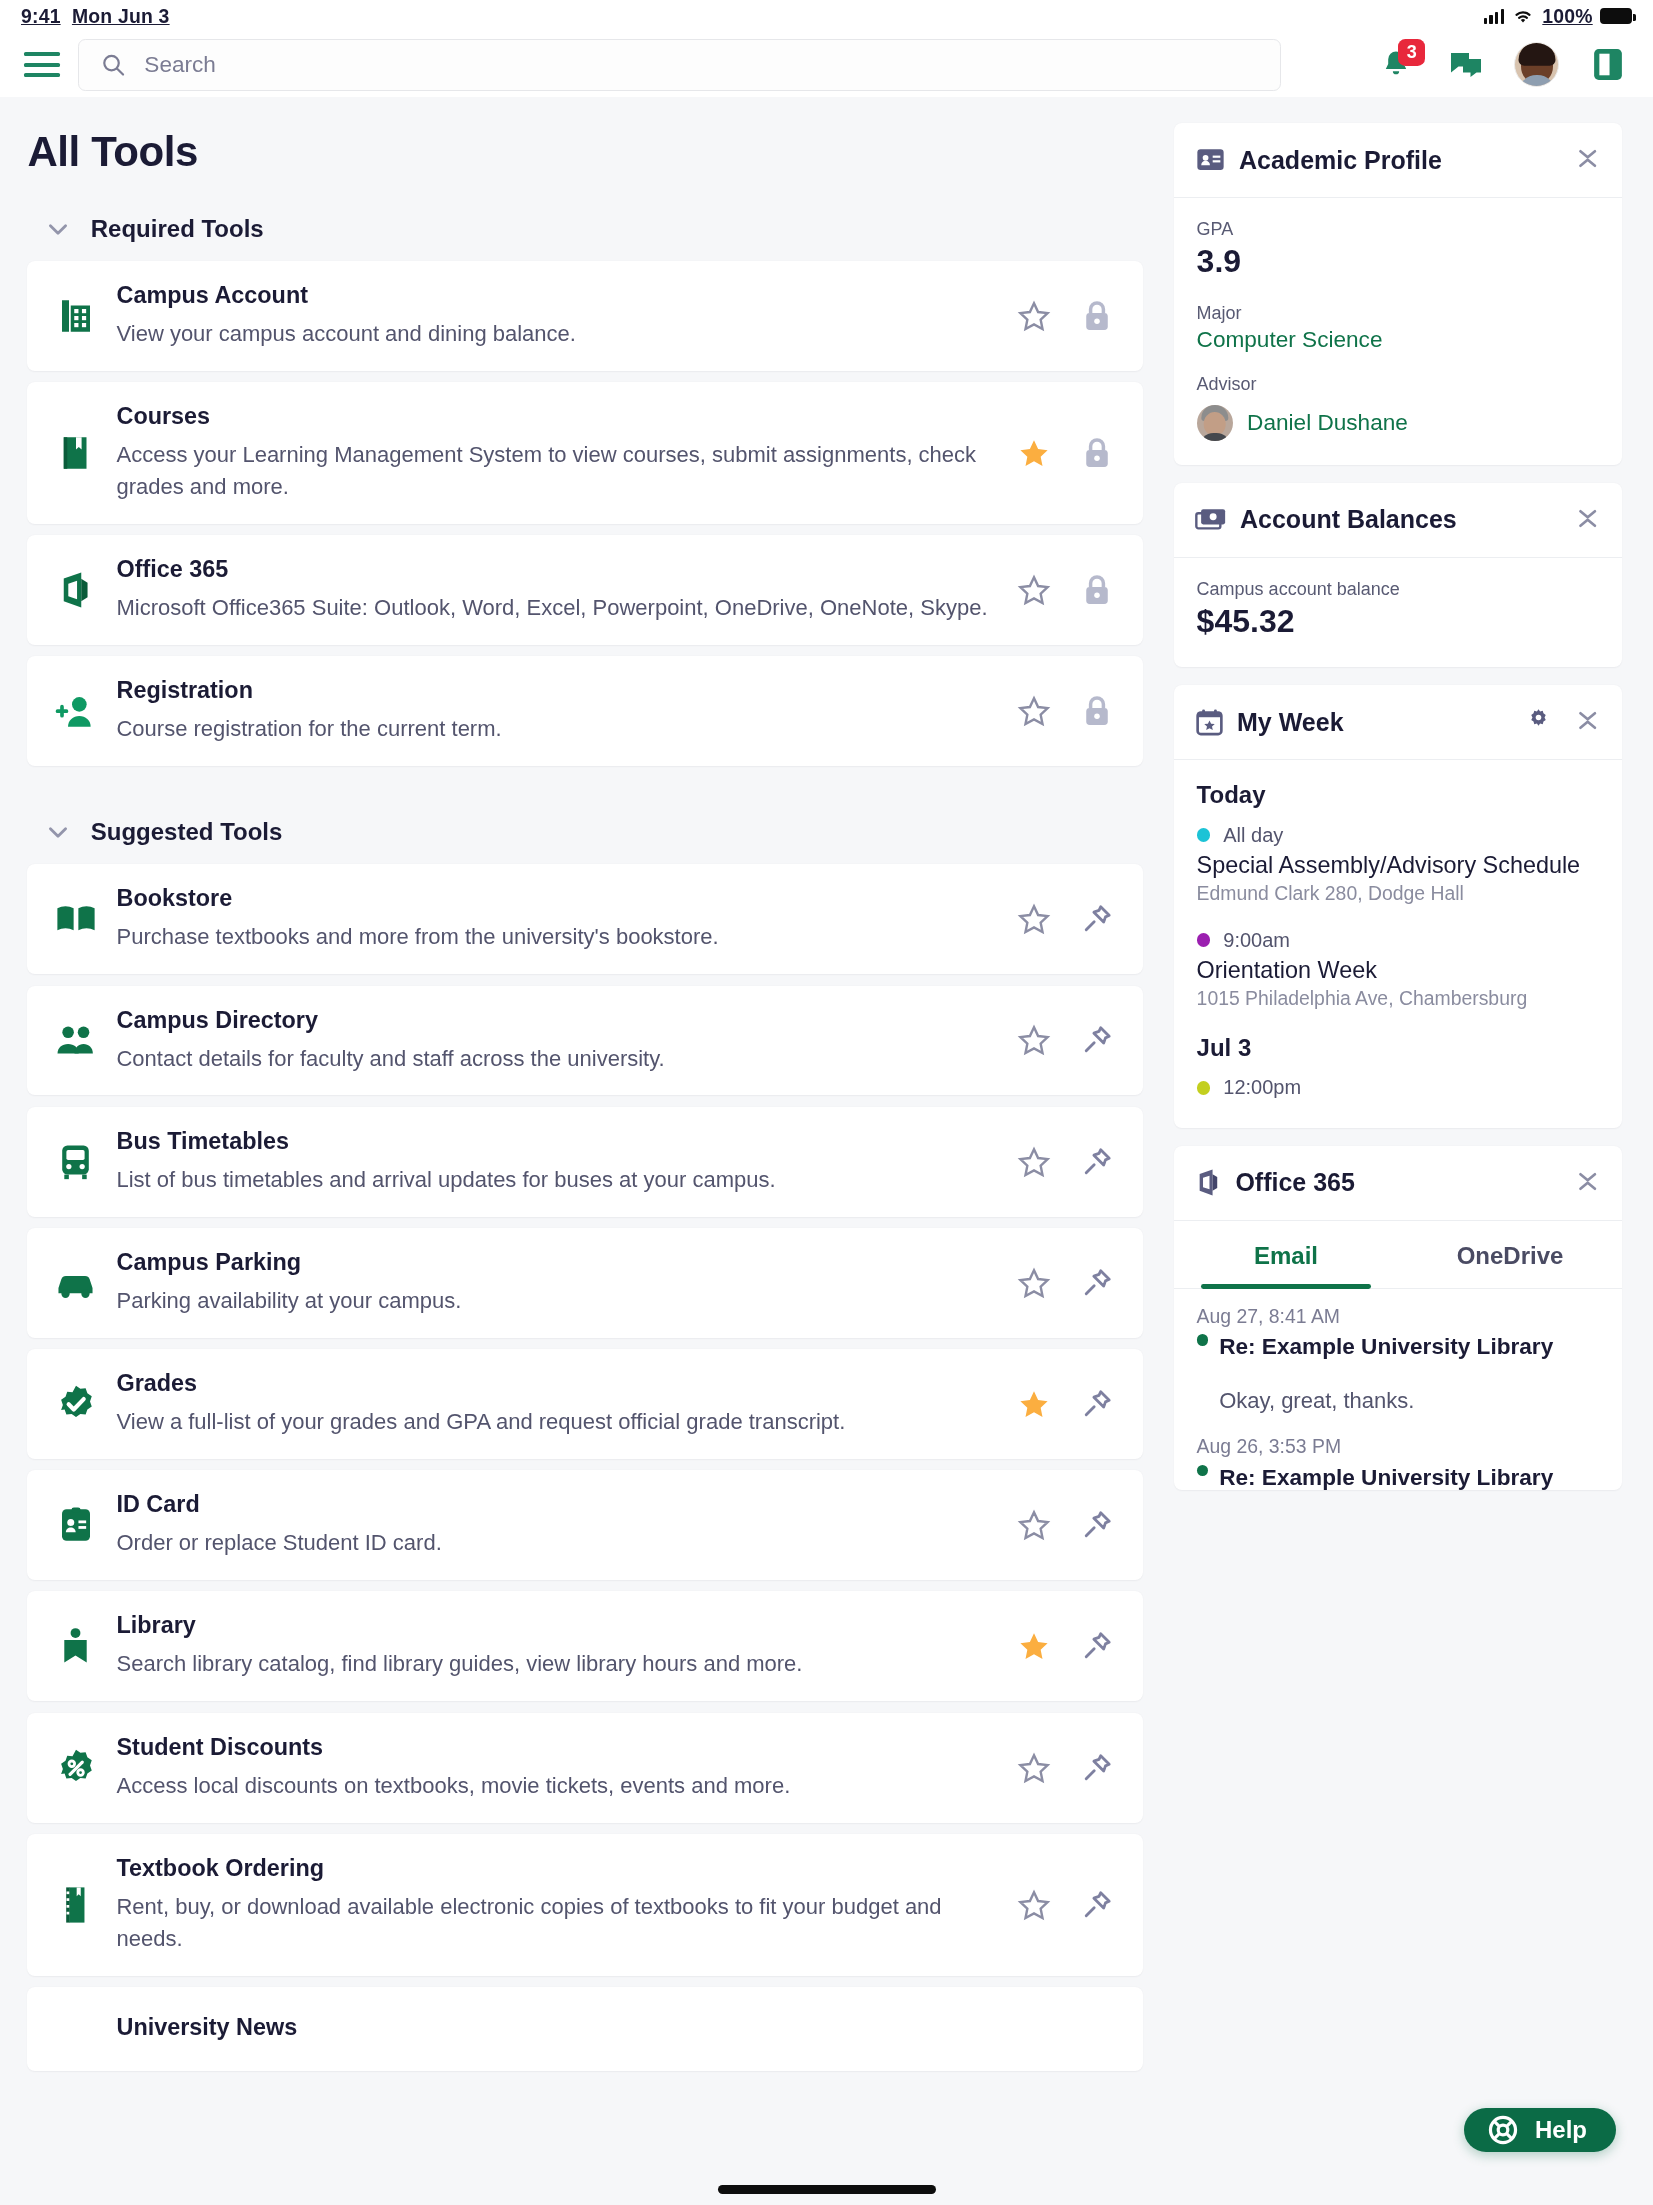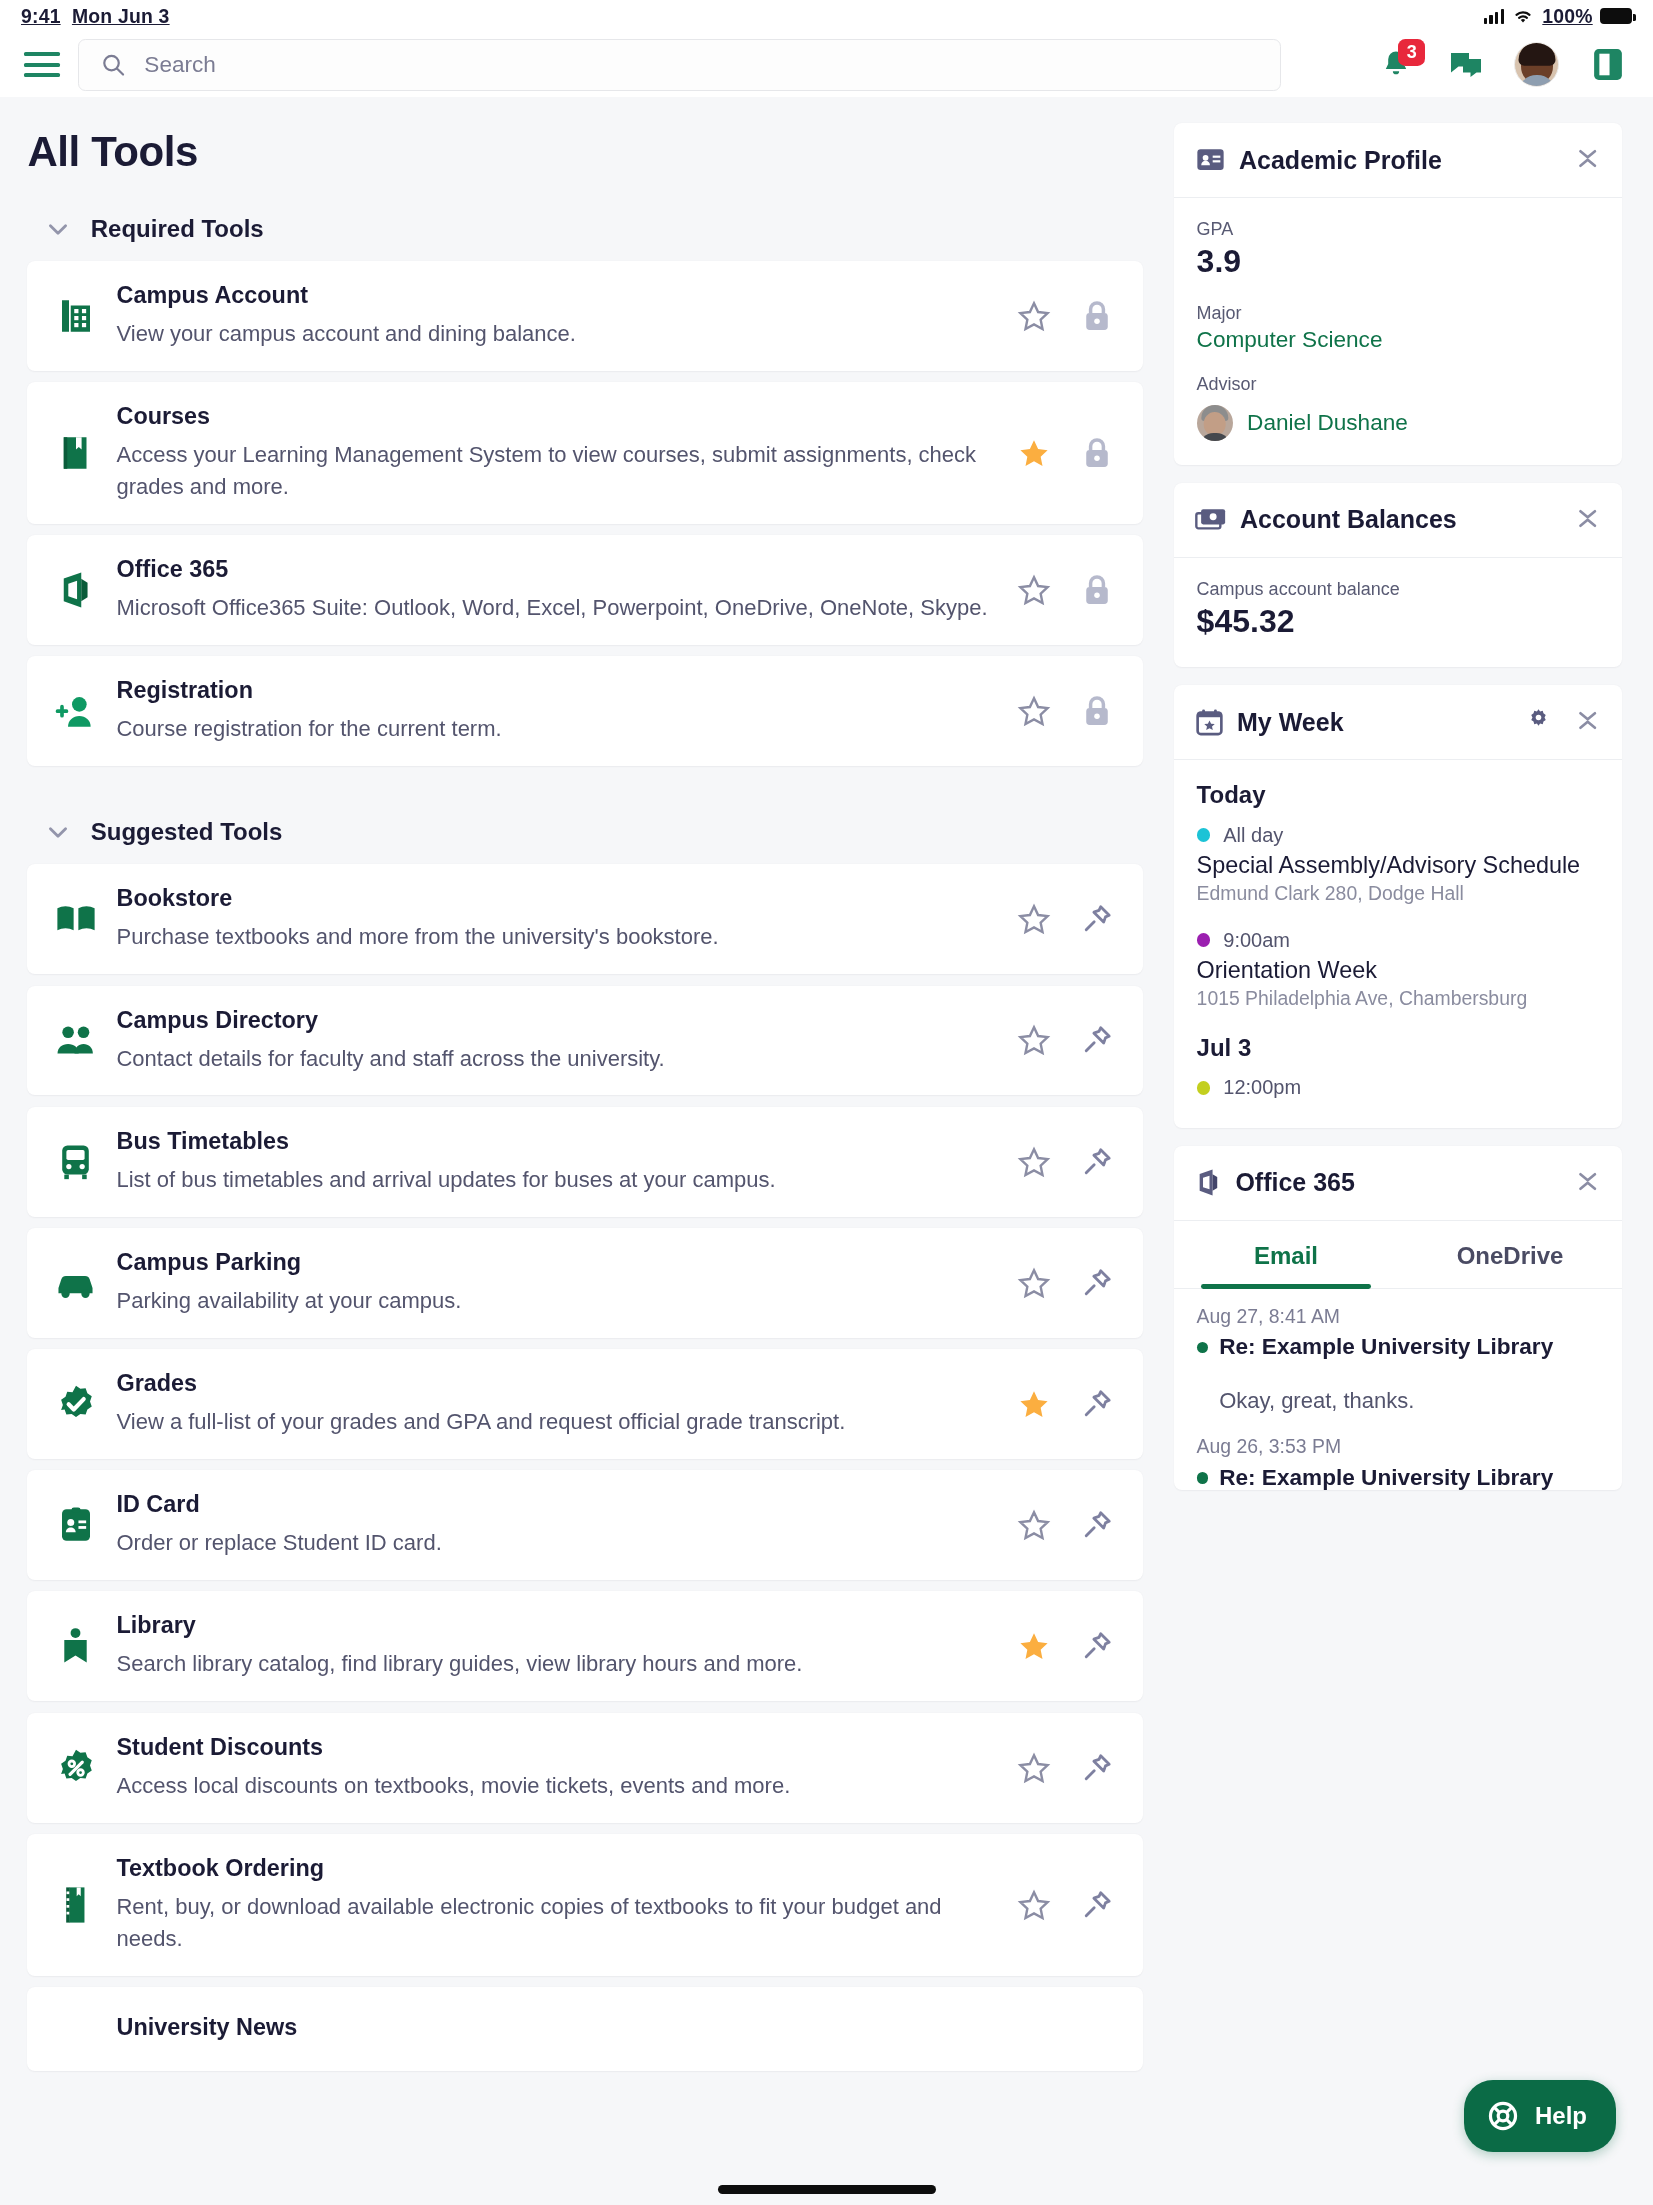--- a/index.html
+++ b/index.html
@@ -132,30 +132,30 @@
 
   .tabs{display:flex; border-bottom:1.2px solid #eceef1;}
   .tab{flex:1 1 0; text-align:center; padding:21px 0 18px; font-size:24px;
     font-weight:700; color:#4a4b63; cursor:pointer; position:relative;}
   .tab.active{color:#0f7349;}
   .tab.active:after{content:""; position:absolute; left:12%; right:12%; bottom:-1.2px;
     height:4.8px; background:#0f7349; border-radius:2.4px;}
   .mail-list{padding:16px 22.6px 0;}
   .mail{margin-bottom:21px;}
   .m-date{font-size:19.4px; color:#7b7c93; margin-bottom:6.5px;}
-  .m-sub{font-size:22.6px; display:flex; align-items:center; gap:11.3px; margin-bottom:4.8px;}
+  .m-sub{font-size:22.6px; display:flex; gap:11.3px; margin-bottom:4.8px;}
   .m-sub .mdot{width:11.3px; height:11.3px; border-radius:50%; background:#0f7349; flex:0 0 auto;}
   .m-sub.unread span.txt{font-weight:700;}
   .m-prev{font-size:22px; color:#53546d; padding-left:22.6px;
     white-space:nowrap; overflow:hidden; text-overflow:ellipsis;margin-top:28px;}
 
   
   .help-btn{
     position:absolute; right:37px; bottom:53px;
-    height:72px; padding:0 29px 0 22.6px; border-radius:29px;
+    height:44px; padding:0 29px 0 22.6px; border-radius:29px;
     background:#0b6b46; color:#fff; display:flex; align-items:center; gap:16px;
     font-size:24px; font-weight:600; cursor:pointer;
     box-shadow:0 3.2px 11.3px rgba(11,107,70,.3);
   }
   .home-ind{
     position:absolute; left:50%; transform:translateX(-50%); bottom:11.3px;
     width:218px; height:9px; background:#0d0d0d; border-radius:4.8px;
   }
   .partial{overflow:hidden; max-height:40px;}
 </style>

